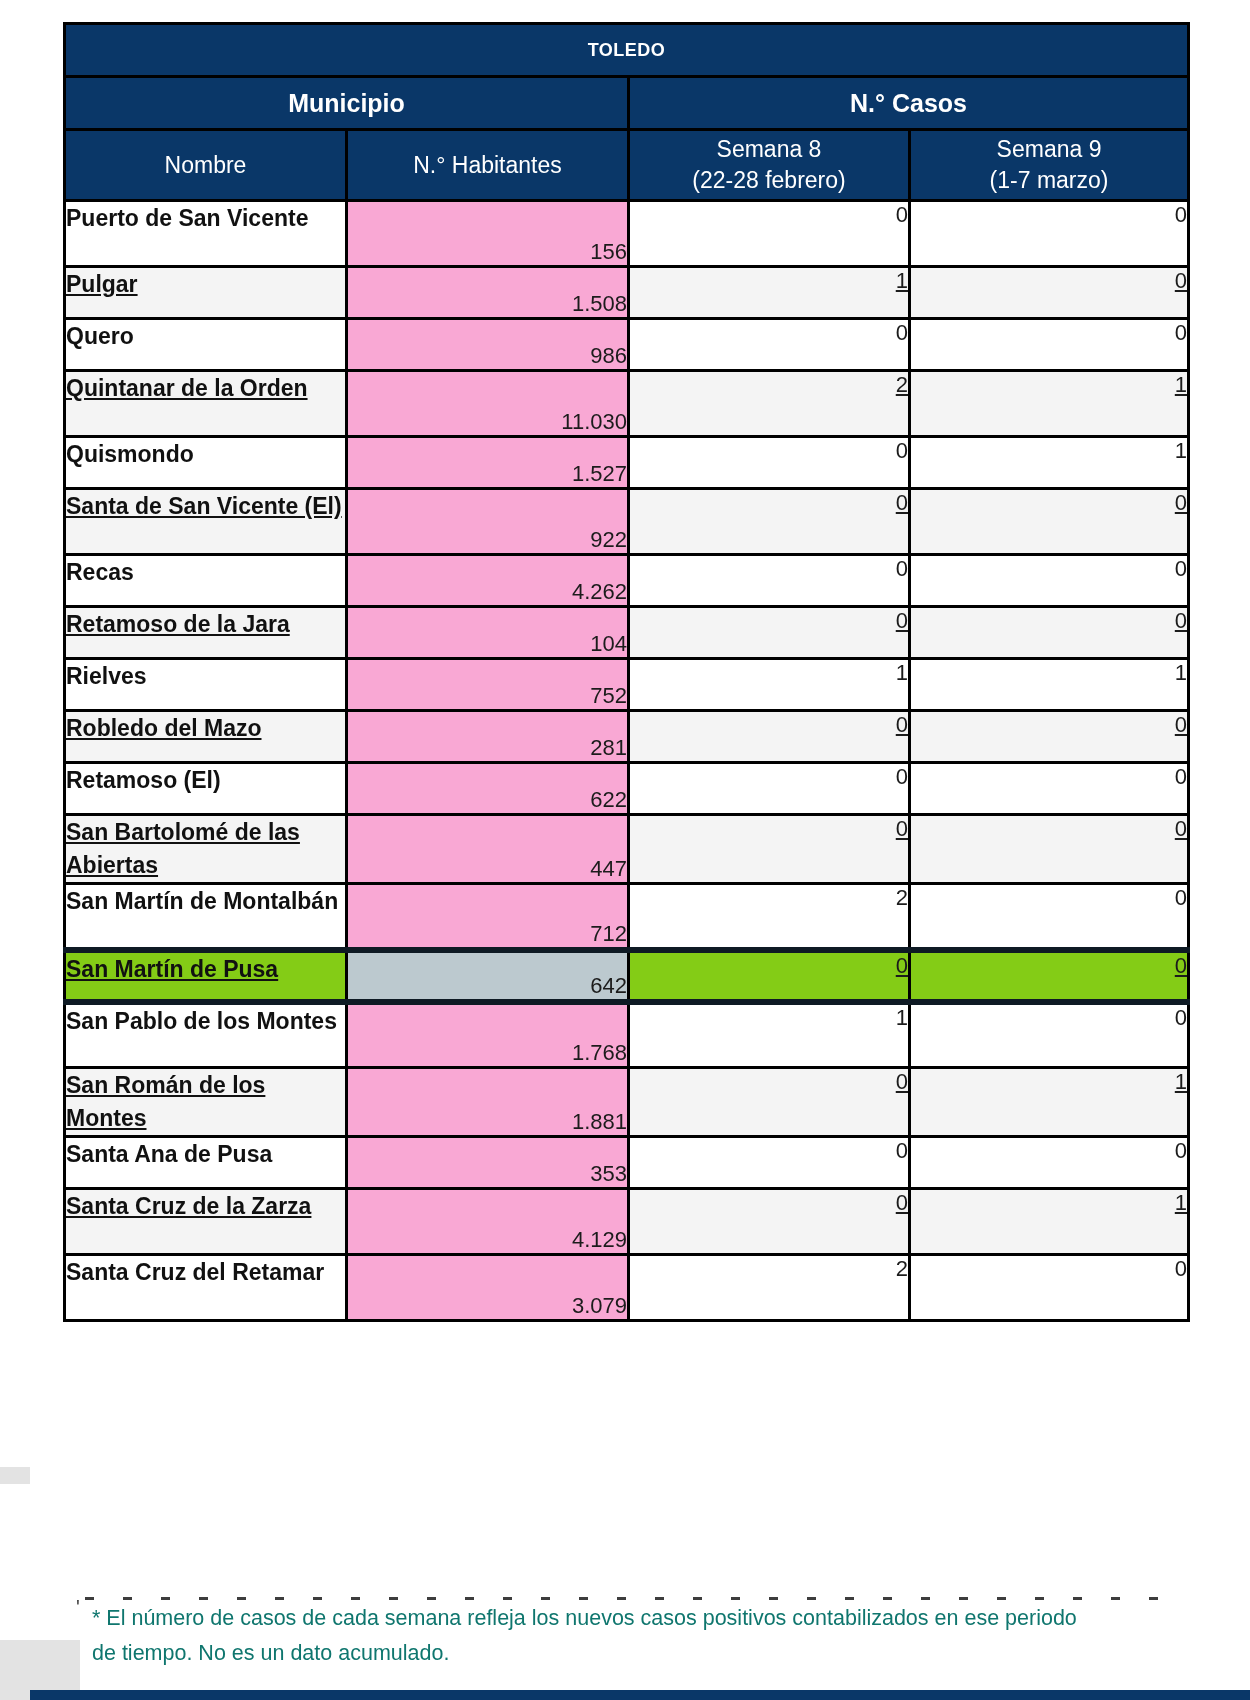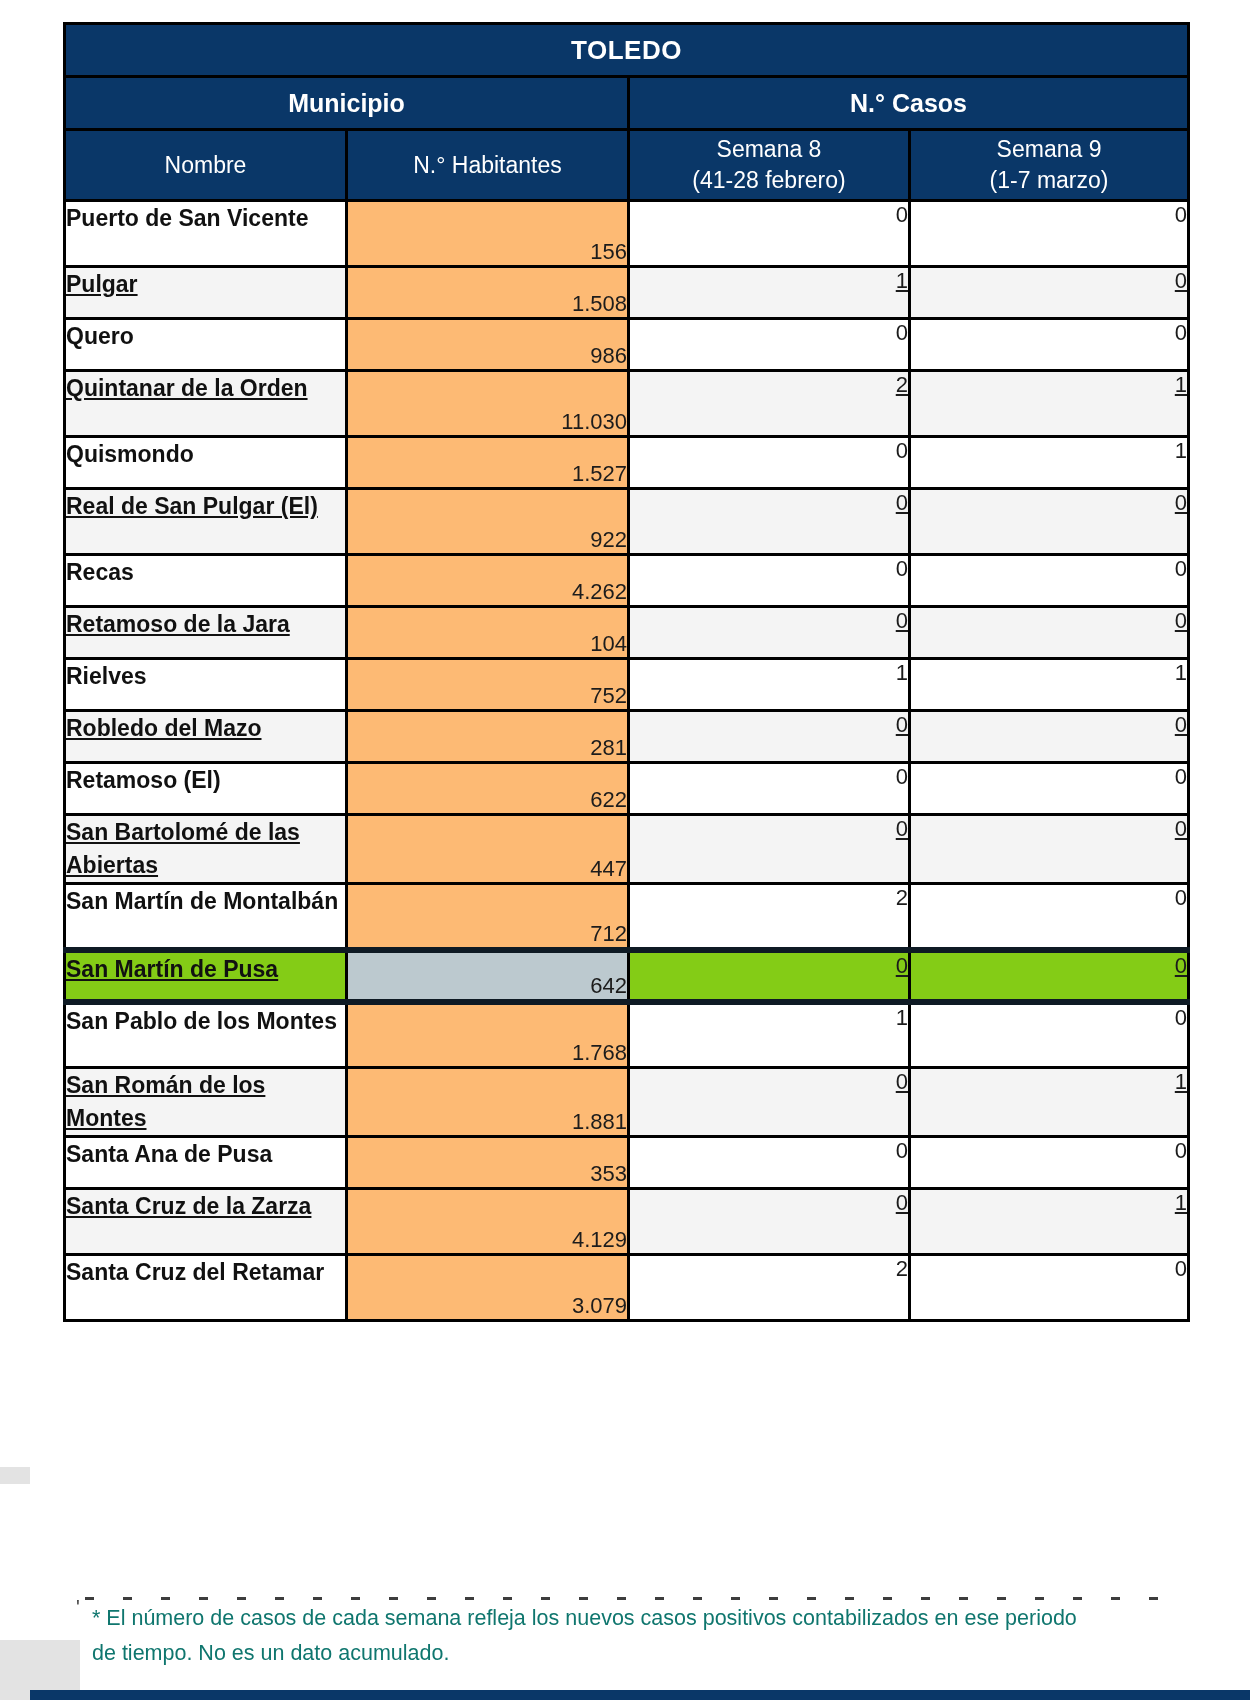--- a/index.html
+++ b/index.html
@@ -23,37 +23,37 @@
     border: 3px solid #000000;
     padding: 0;
     overflow: hidden;
   }
   thead th {
     background: #0a3768;
     color: #ffffff;
     text-align: center;
     vertical-align: middle;
   }
-  tr.t-title-row th { height: 50px; font-size: 26px; font-weight: 700; letter-spacing: 0.5px; }
+  tr.t-title-row th { height: 50px; font-size: 18px; font-weight: 700; letter-spacing: 0.5px; }
   tr.t-group-row th { height: 50px; font-size: 25px; font-weight: 700; }
   tr.t-cols-row th {
     height: 68px; font-size: 23px; font-weight: 400;
     line-height: 31px; white-space: pre-line;
   }
 
   td.name {
     font-weight: 700; font-size: 23px; line-height: 33px;
     text-align: left; vertical-align: top;
     padding: 7px 6px 4px 8px;
     background: #ffffff; color: #111111;
   }
   td.hab {
     font-size: 22px; text-align: right; vertical-align: bottom;
     padding: 4px 10px 6px 4px;
-    background: #fdba74; color: #1c1c1c;
+    background: #f9a8d4; color: #1c1c1c;
   }
   td.cases {
     font-size: 22px; text-align: right; vertical-align: top;
     padding: 7px 11px 4px 4px;
     background: #ffffff; color: #1c1c1c;
   }
   tr.zebra td.name, tr.zebra td.cases { background: #f4f4f4; text-decoration: underline; }
   tr.short { height: 52px; }
   tr.tall  { height: 66px; }
 
@@ -107,21 +107,21 @@
         <th colspan="4">TOLEDO</th>
       </tr>
       <tr class="t-group-row">
         <th colspan="2">Municipio</th>
         <th colspan="2">N.° Casos</th>
       </tr>
       <tr class="t-cols-row">
         <th>Nombre</th>
         <th>N.° Habitantes</th>
         <th>Semana 8
-(41-28 febrero)</th>
+(22-28 febrero)</th>
         <th>Semana 9
 (1-7 marzo)</th>
       </tr>
     </thead>
     <tbody>
         <tr class="tall">
           <td class="name">Puerto de San Vicente</td>
           <td class="hab">156</td>
           <td class="cases">0</td>
           <td class="cases">0</td>
@@ -144,21 +144,21 @@
           <td class="cases">2</td>
           <td class="cases">1</td>
         </tr>
         <tr class="short">
           <td class="name">Quismondo</td>
           <td class="hab">1.527</td>
           <td class="cases">0</td>
           <td class="cases">1</td>
         </tr>
         <tr class="zebra tall">
-          <td class="name">Real de San Pulgar (El)</td>
+          <td class="name">Santa de San Vicente (El)</td>
           <td class="hab">922</td>
           <td class="cases">0</td>
           <td class="cases">0</td>
         </tr>
         <tr class="short">
           <td class="name">Recas</td>
           <td class="hab">4.262</td>
           <td class="cases">0</td>
           <td class="cases">0</td>
         </tr>

